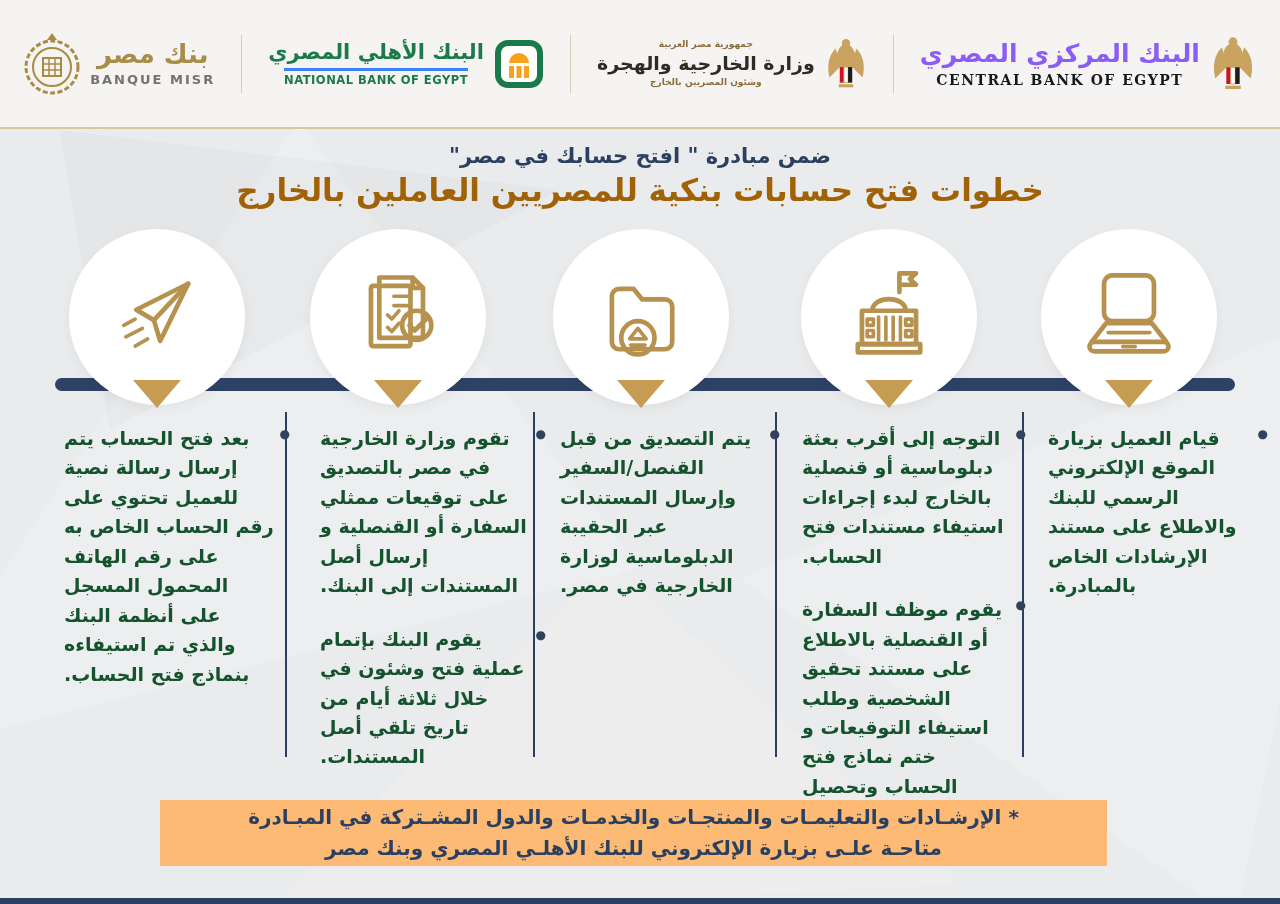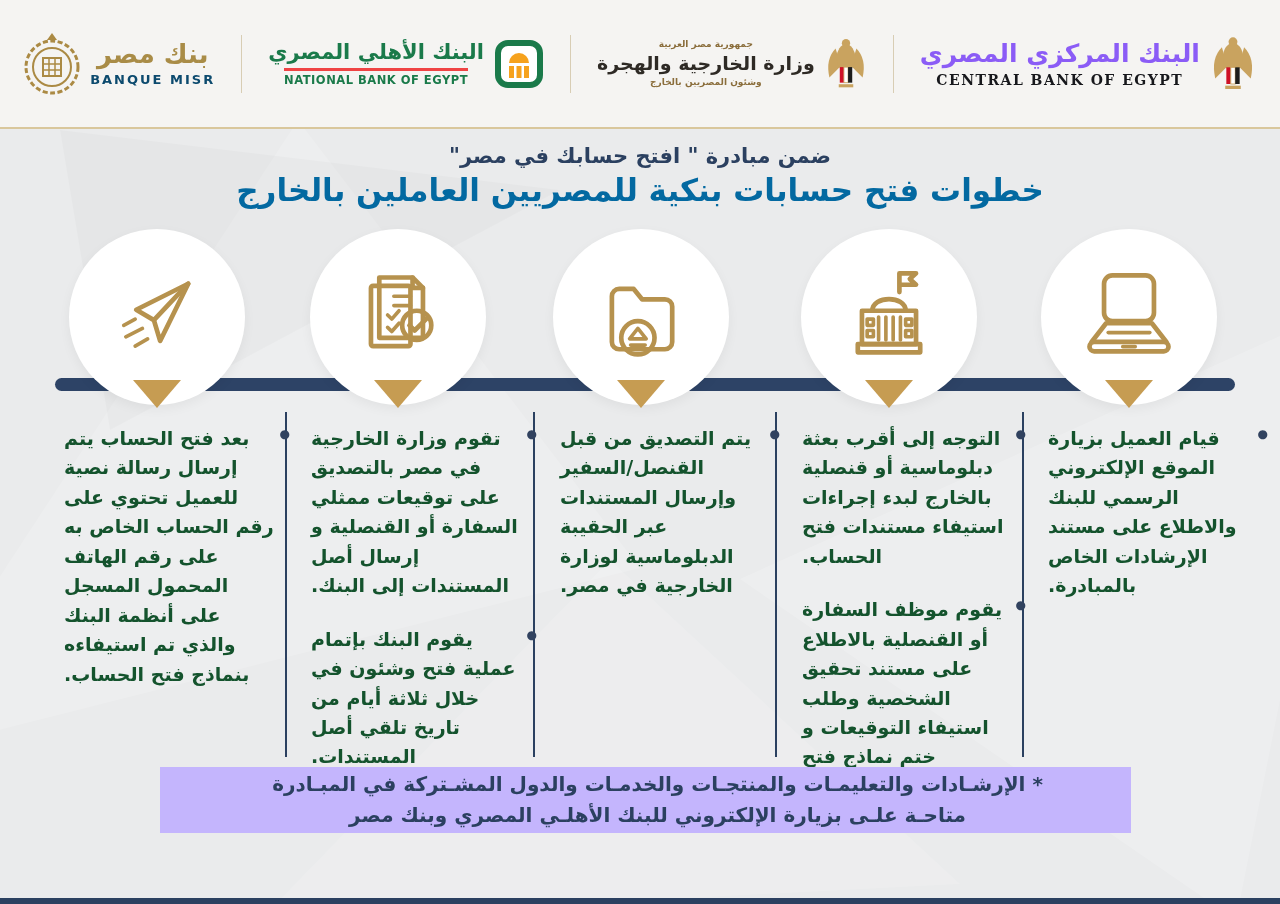--- a/index.html
+++ b/index.html
@@ -20,39 +20,39 @@
   .header{
     position:absolute;left:0;top:0;width:1280px;height:127px;
     background:#f5f4f2;border-bottom:2px solid #d9c79c;
     display:flex;align-items:center;justify-content:center;gap:26px;
   }
   .logo-sep{width:1px;height:58px;background:#d8cdb4;}
   .logo{display:flex;align-items:center;gap:10px;}
   .logo-col{display:flex;flex-direction:column;align-items:center;line-height:1.2;}
 
   .bm-ar{color:#a98c47;font-size:26px;font-weight:700;}
-  .bm-en{color:#0c4a6e;font-size:13px;font-weight:700;letter-spacing:2px;margin-top:2px;}
+  .bm-en{color:#737373;font-size:13px;font-weight:700;letter-spacing:2px;margin-top:2px;}
 
   .nbe-ar{color:#1a7a4a;font-size:21px;font-weight:700;}
-  .nbe-en{color:#1a7a4a;font-size:11.5px;font-weight:700;letter-spacing:.5px;border-top:3px solid #ef4444;padding-top:3px;margin-top:3px;}
+  .nbe-en{color:#1a7a4a;font-size:11.5px;font-weight:700;letter-spacing:.5px;border-top:3px solid #3b82f6;padding-top:3px;margin-top:3px;}
 
   .mofa-top,.mofa-bottom{color:#8a6d3b;font-size:9px;font-weight:700;}
   .mofa-ar{color:#2e2a25;font-size:19px;font-weight:700;margin:2px 0;}
 
   .cbe-ar{color:#8b5cf6;font-size:25px;font-weight:800;}
   .cbe-en{color:#17181c;font-size:14px;font-weight:700;letter-spacing:1.5px;font-family:"DejaVu Serif",serif;margin-top:3px;}
 
   
   .subtitle{
     position:absolute;top:144px;left:0;width:1280px;text-align:center;
     direction:rtl;color:#2b4060;font-size:21px;font-weight:700;
   }
   .main-title{
     position:absolute;top:172px;left:0;width:1280px;text-align:center;
-    direction:rtl;color:#0369a1;font-size:31px;font-weight:800;
+    direction:rtl;color:#a16207;font-size:31px;font-weight:800;
   }
 
   
   .timeline-bar{
     position:absolute;left:55px;top:378px;width:1180px;height:13px;
     background:#2d4366;border-radius:7px;z-index:1;
   }
   .circle{
     position:absolute;top:229px;width:176px;height:176px;border-radius:50%;
     background:#ffffff;z-index:2;display:flex;align-items:center;justify-content:center;
@@ -73,30 +73,30 @@
   
   .vsep{position:absolute;top:412px;height:345px;width:2px;background:#2b4060;z-index:1;}
   .v1{left:1022px;} .v2{left:775px;} .v3{left:533px;} .v4{left:285px;}
   .col{
     position:absolute;top:424px;direction:rtl;text-align:left;
     color:#14532d;font-size:19px;font-weight:700;line-height:1.55;z-index:2;margin-left:16px;
   }
   .col1{left:1032px;width:220px;}
   .col2{left:786px;width:224px;}
   .col3{left:544px;width:220px;}
-  .col4{left:295px;width:226px;}
+  .col4{left:304px;width:226px;}
   .col5{left:48px;width:226px;}
   .bullet{position:relative;margin:0 0 24px 0;padding-right:16px;}
   .bullet::before{content:"\25CF";position:absolute;right:0;top:1px;font-size:12px;color:#31425f;}
 
   
   .footer-box{
-    position:absolute;left:160px;top:767px;width:947px;height:66px;background:#c4b5fd;
+    position:absolute;left:160px;top:800px;width:947px;height:66px;background:#fdba74;
     display:flex;flex-direction:column;justify-content:center;text-align:center;
-    direction:rtl;color:#2b4060;font-size:20px;font-weight:700;line-height:1.55;z-index:2;padding-left:24px;
+    direction:rtl;color:#2b4060;font-size:20px;font-weight:700;line-height:1.55;z-index:2;
   }
   .bottom-bar{position:absolute;left:0;bottom:0;width:1280px;height:6px;background:#2b4060;z-index:3;}
 
   .stroke-gold{stroke:#b6924e;fill:none;stroke-width:4.5;stroke-linecap:round;stroke-linejoin:round;}
   .stroke-gold-thin{stroke:#b6924e;fill:none;stroke-width:3.5;stroke-linecap:round;stroke-linejoin:round;}
 </style>
 </head>
 <body>
 
 <div class="page">

